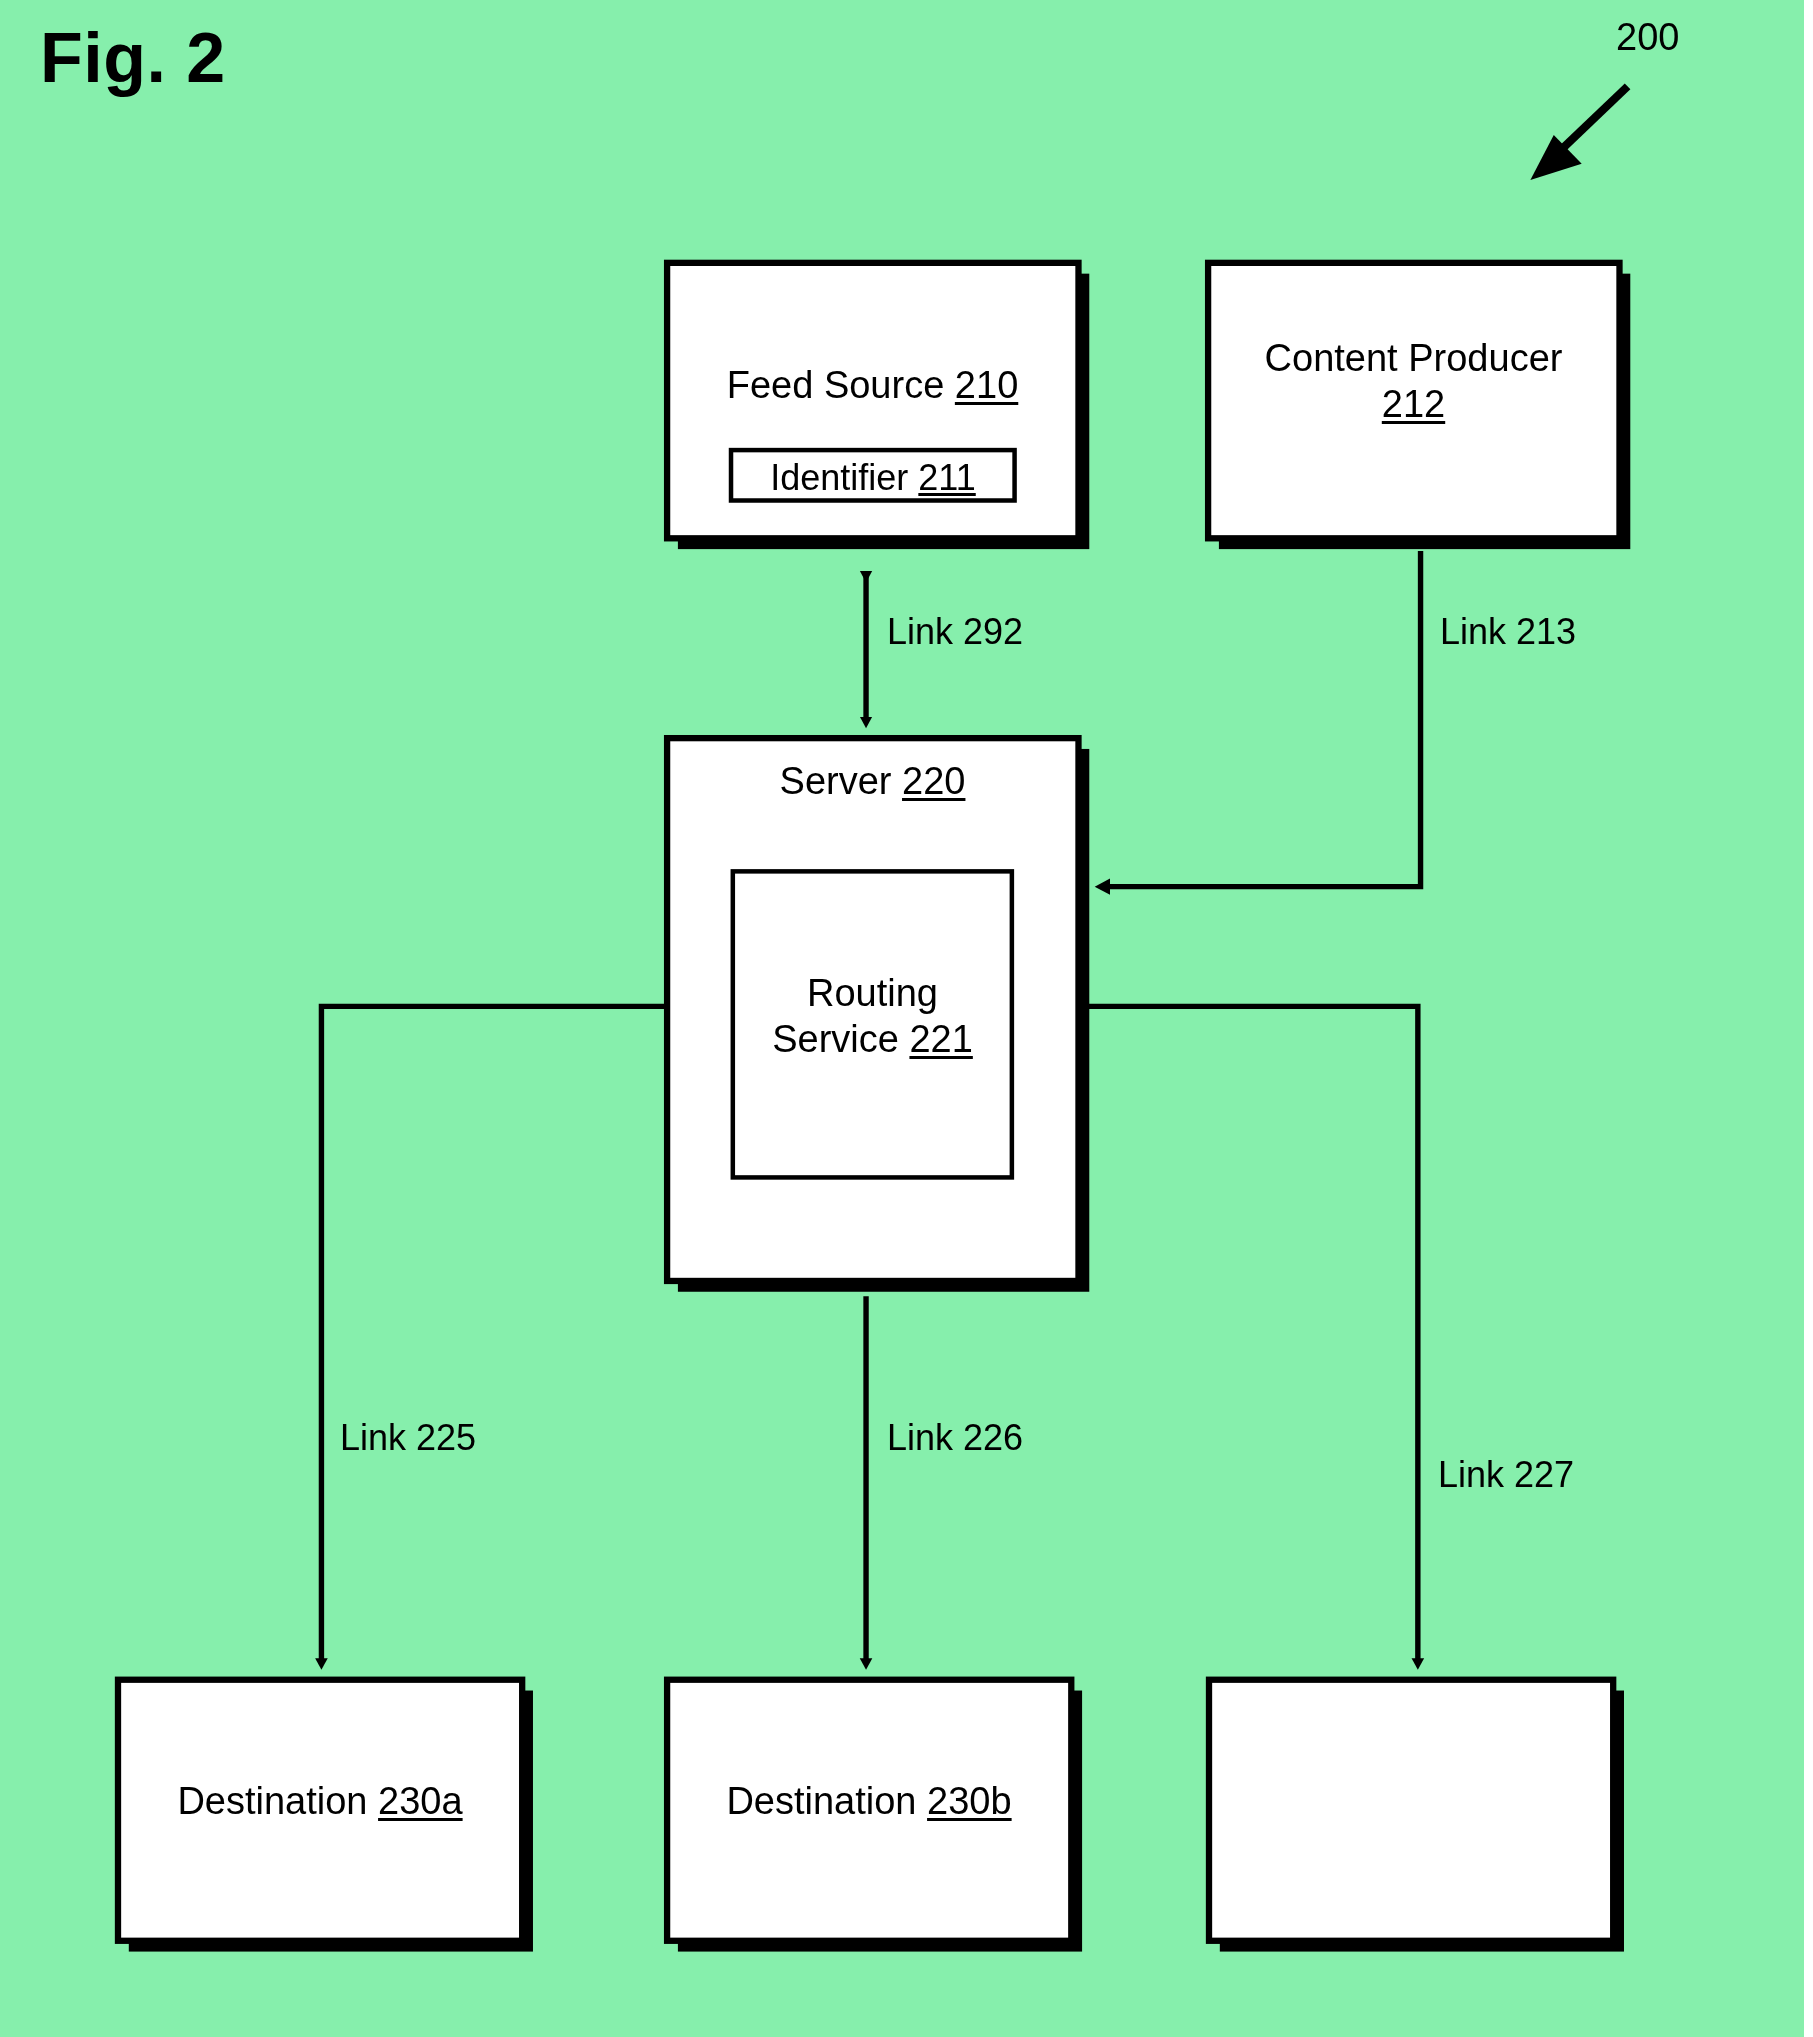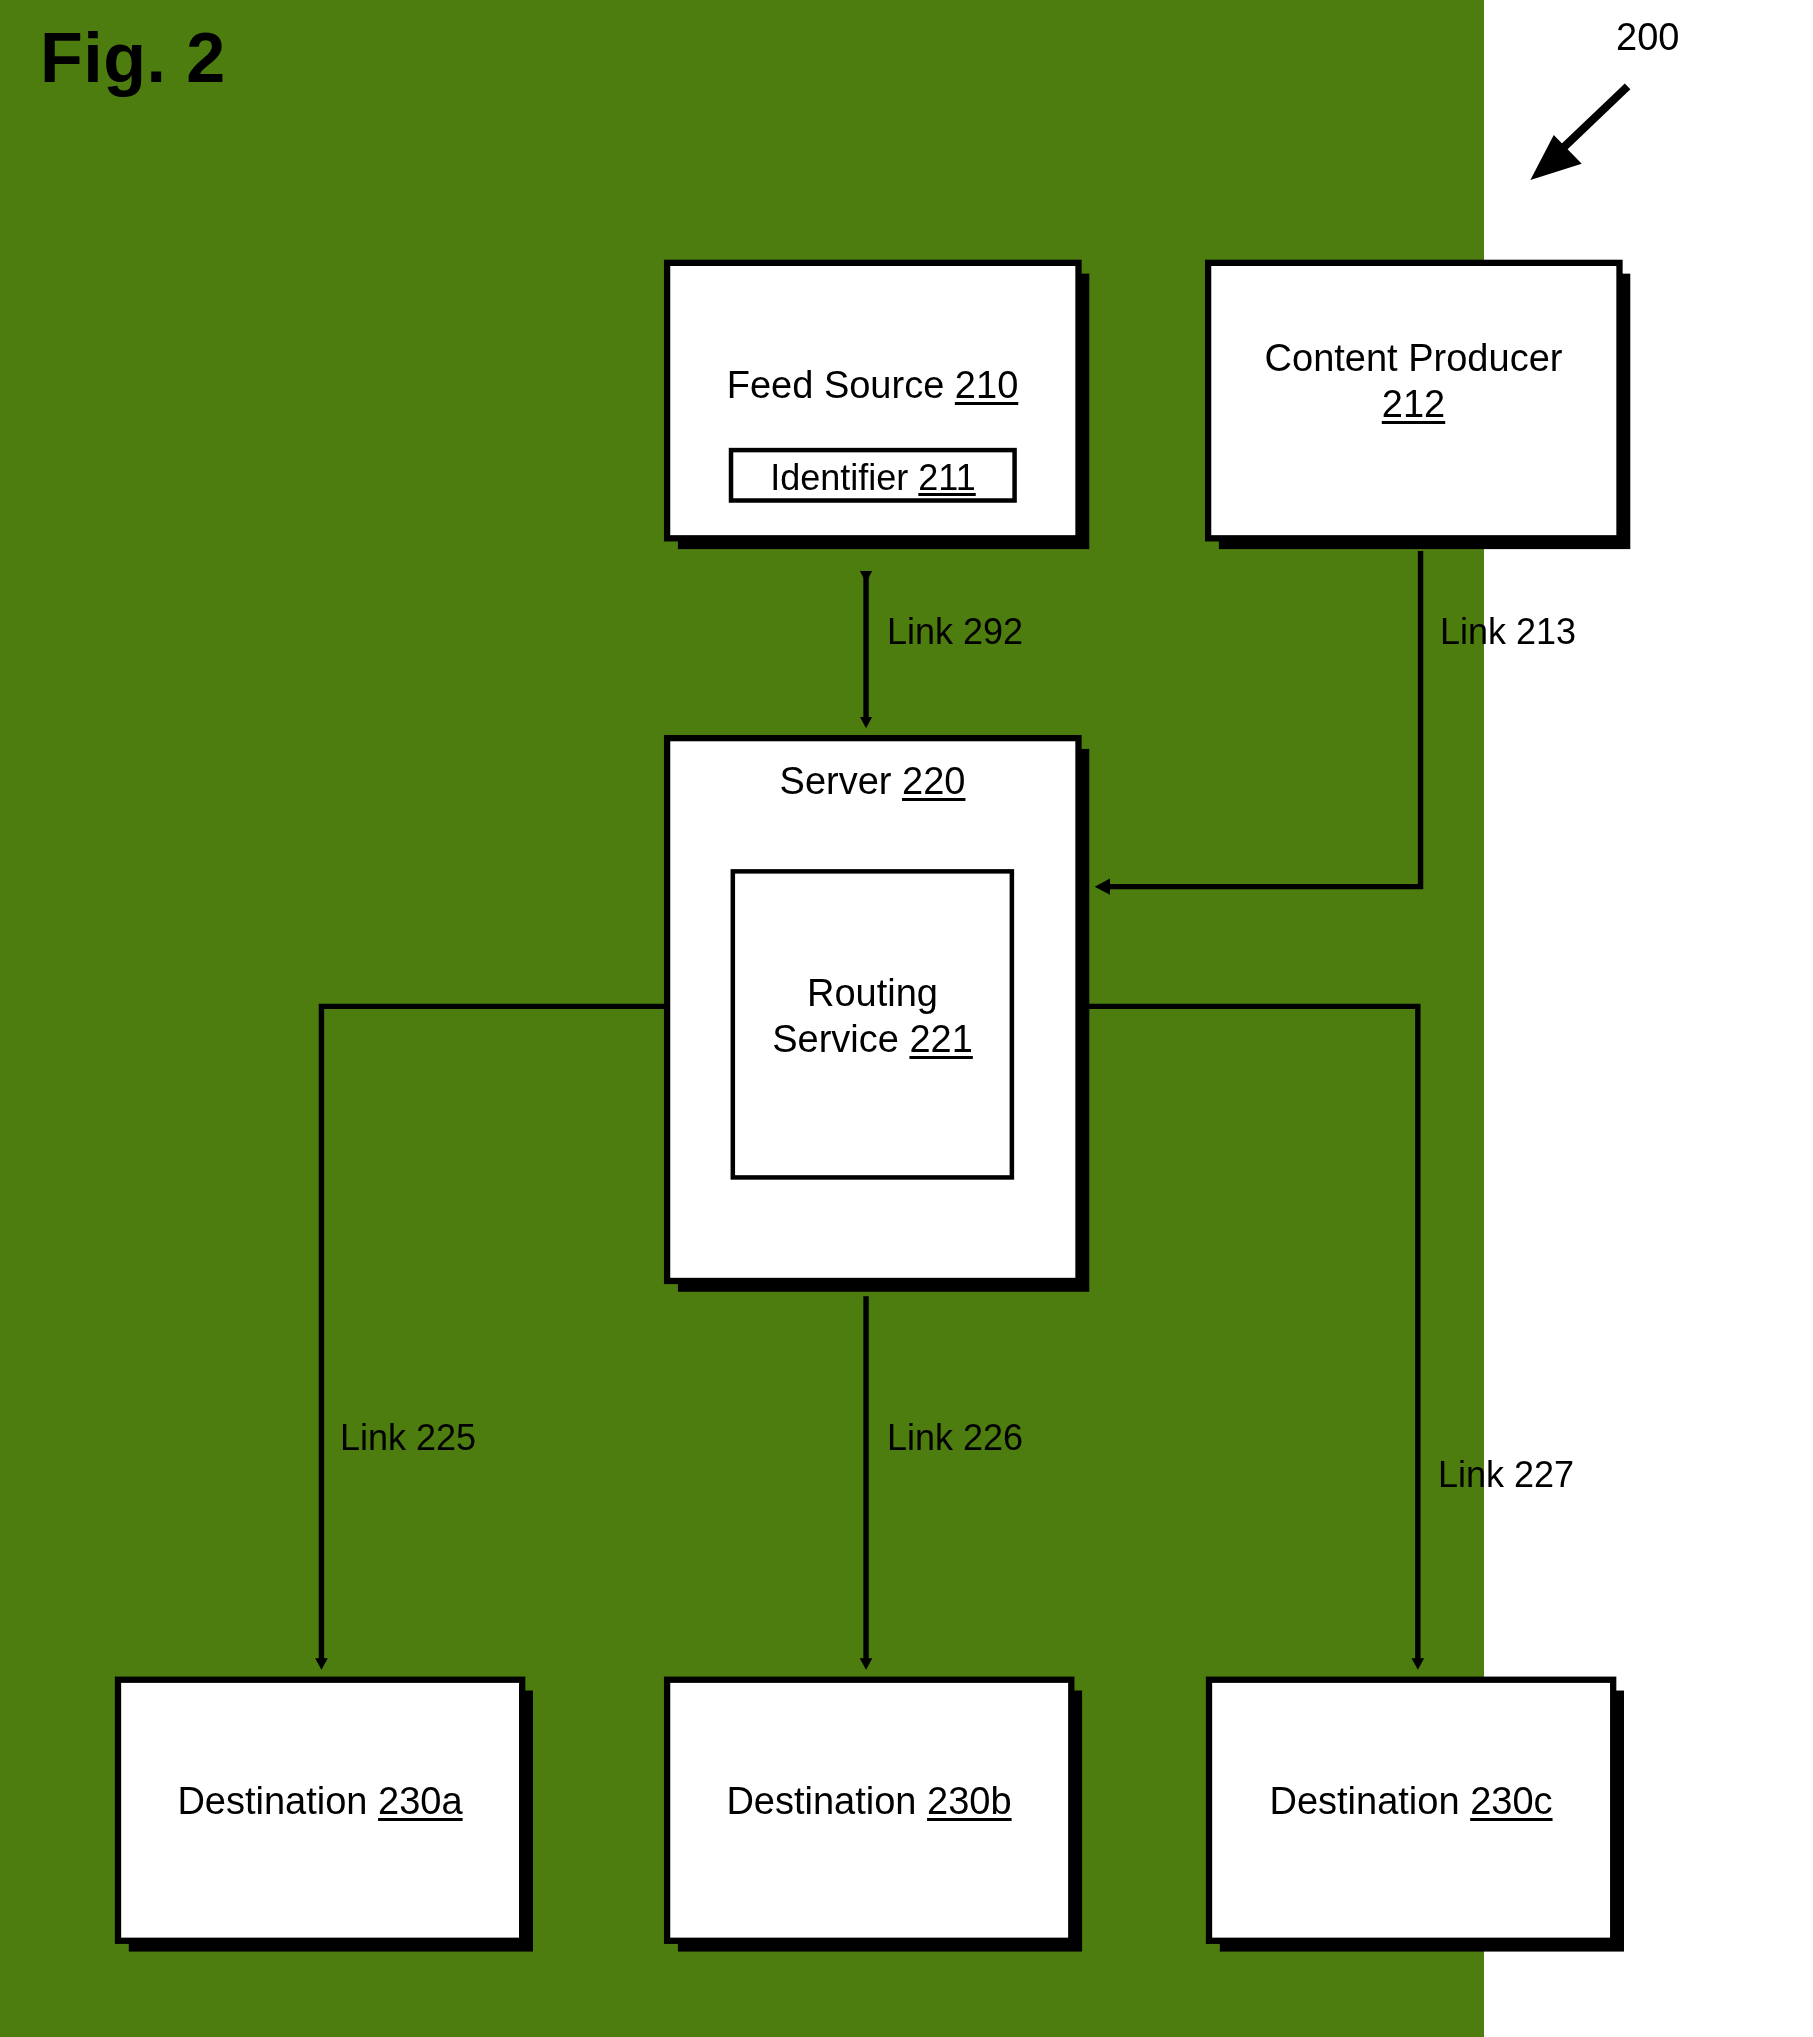--- a/index.html
+++ b/index.html
@@ -10,23 +10,23 @@
   }
   body {
     width: 1814px;
     height: 2038px;
     overflow: hidden;
     font-family: "Liberation Sans", sans-serif;
     color: #000000;
   }
   #figure-root {
     position: relative;
-    width: 1484px;
+    width: 1804px;
     height: 2038px;
-    background: #4d7c0f;
+    background: #86efac;
   }
   #figure-svg {
     position: absolute;
     top: 0;
     left: 0;
     width: 1814px;
     height: 2038px;
     display: block;
   }
   .fig-title {
@@ -191,24 +191,20 @@
   <div class="node-label" style="left:118px; top:1779px; width:404px;">
     <span>Destination</span>
     <span class="u">230a</span>
   </div>
 
   <div class="node-label" style="left:667px; top:1779px; width:404px;">
     <span>Destination</span>
     <span class="u">230b</span>
   </div>
 
-  <div class="node-label" style="left:1209px; top:1779px; width:404px;">
-    <span>Destination</span>
-    <span class="u">230c</span>
-  </div>
 
   <div class="link-label" style="left:887px; top:614px;">Link 292</div>
 
   <div class="link-label" style="left:1440px; top:614px;">Link 213</div>
 
   <div class="link-label" style="left:340px; top:1420px;">Link 225</div>
 
   <div class="link-label" style="left:887px; top:1420px;">Link 226</div>
 
   <div class="link-label" style="left:1438px; top:1420px;margin-top:37px;">Link 227</div>

